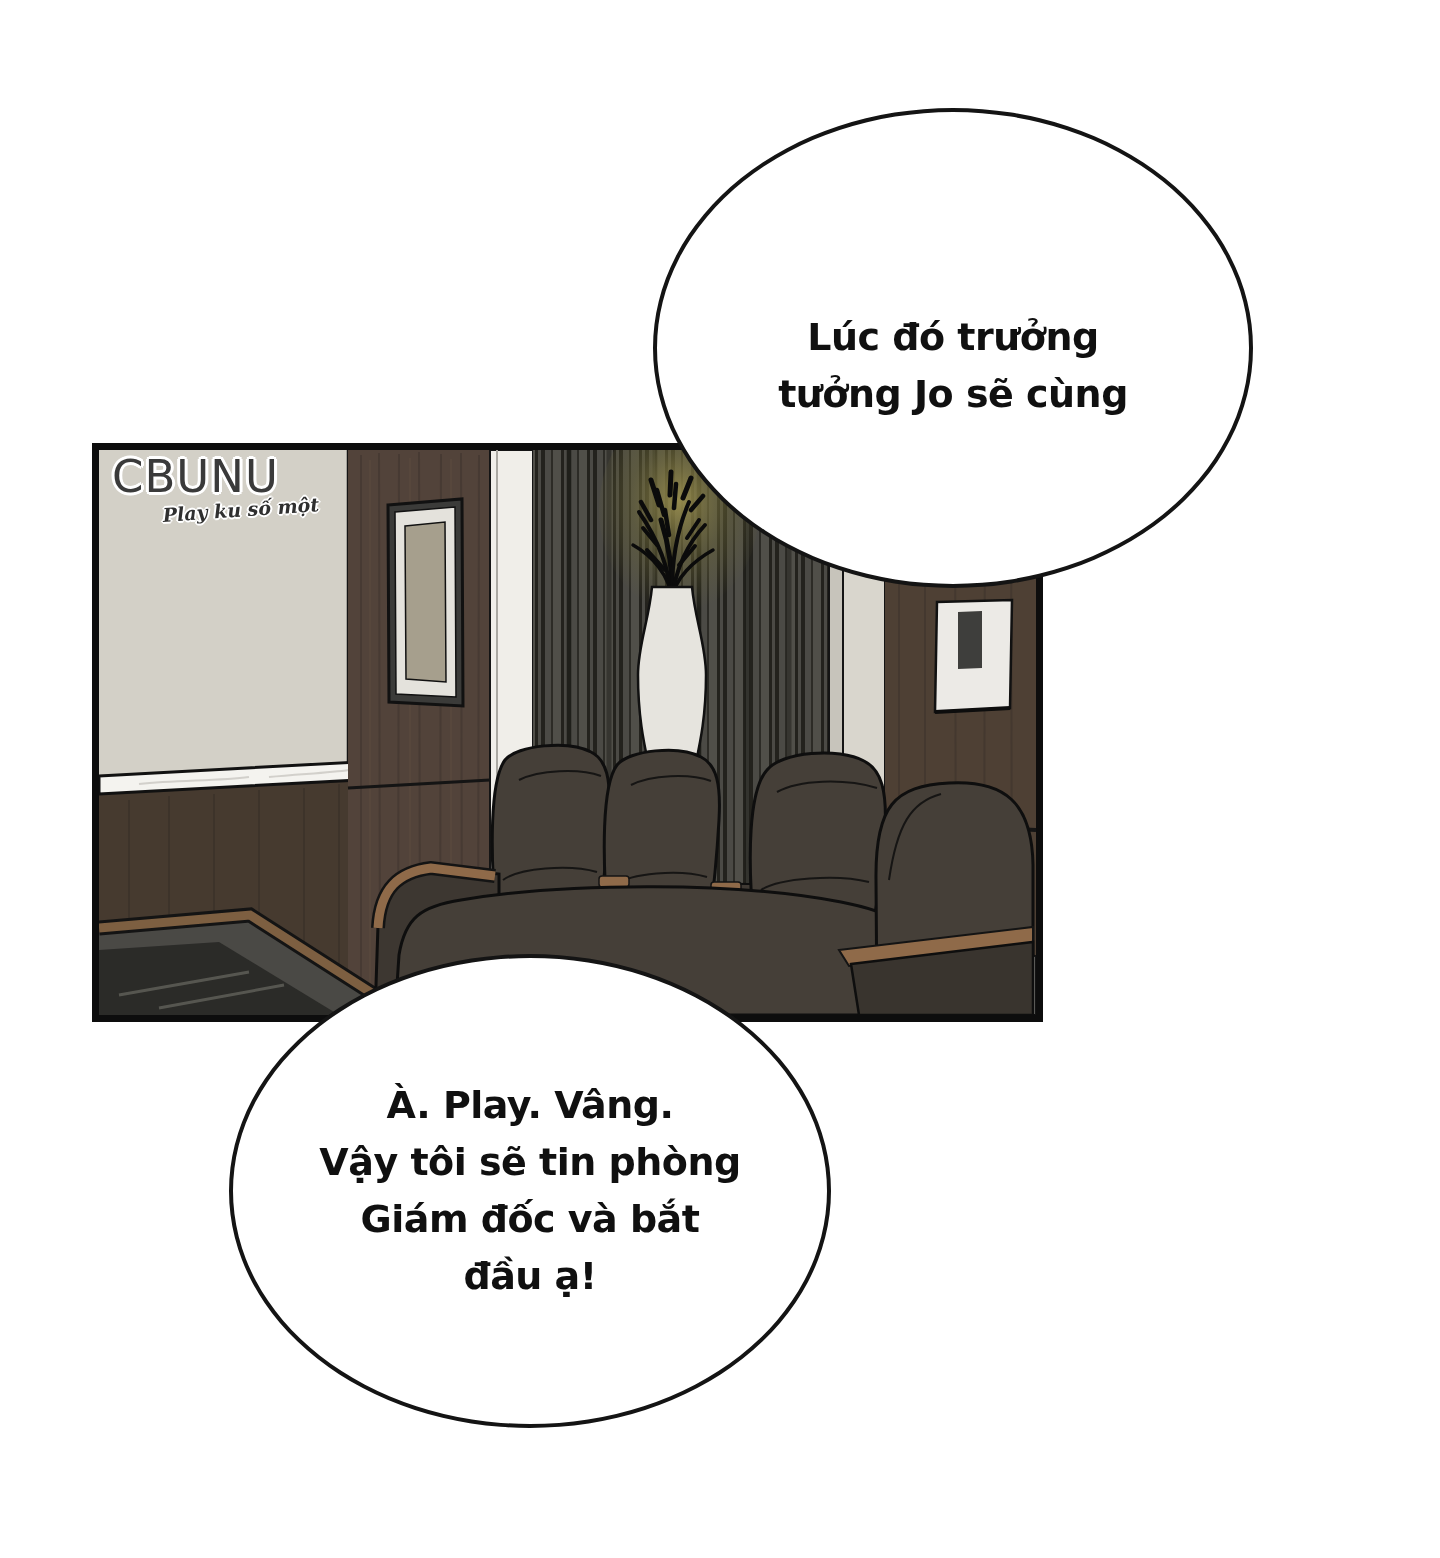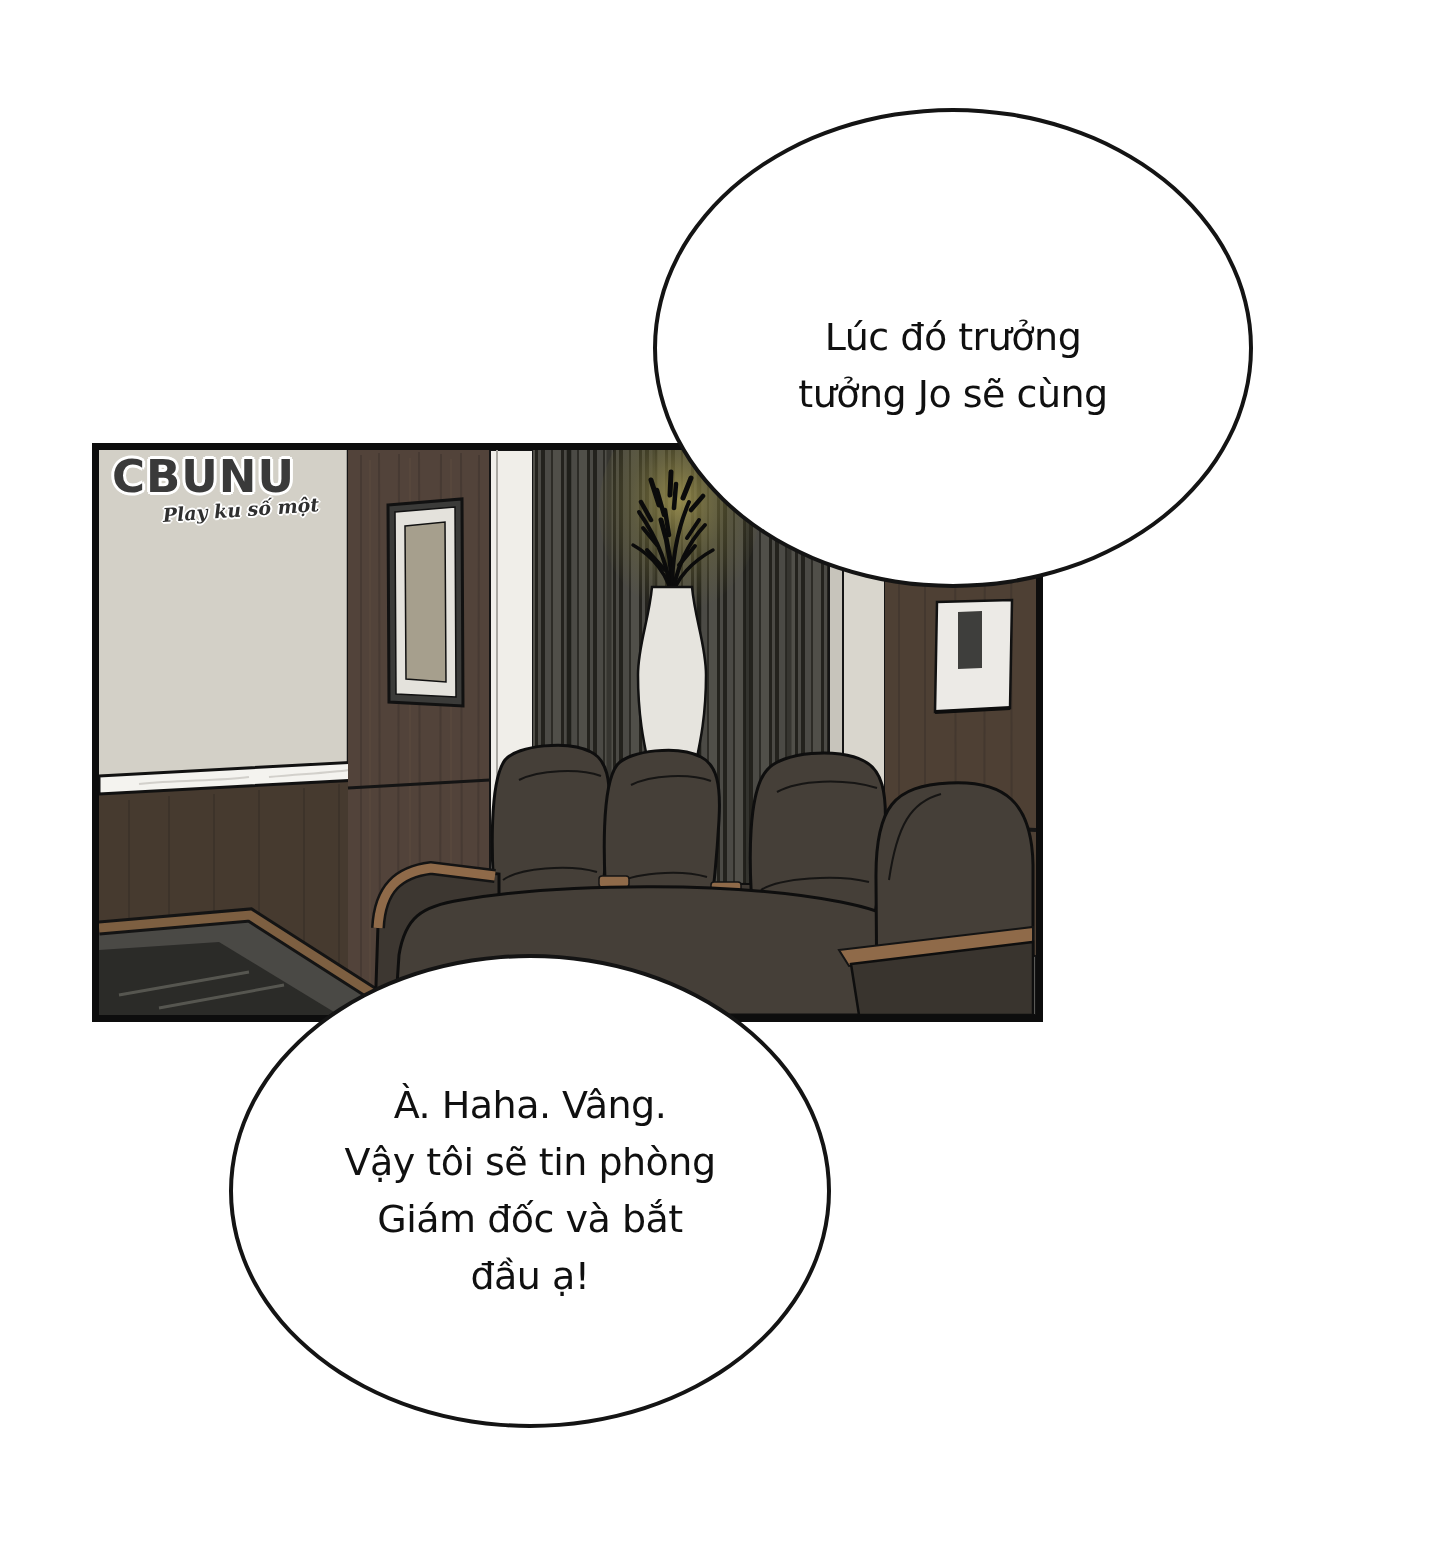--- a/index.html
+++ b/index.html
@@ -2,33 +2,33 @@
 <html><head>
 <meta charset="utf-8">
 <style>
   html,body{margin:0;padding:0;background:#ffffff;}
   .canvas{position:relative;width:1440px;height:1558px;background:#ffffff;overflow:hidden;
           font-family:"DejaVu Sans", sans-serif;}
   .panel{position:absolute;left:92px;top:443px;width:951px;height:579px;
          border:7px solid #0d0d0d;box-sizing:border-box;background:#3f3a33;z-index:1;}
   .panel svg{display:block;}
   .watermark{position:absolute;left:112px;top:450px;width:230px;z-index:2;pointer-events:none;}
-  .wm-brand{font-weight:700;font-size:45px;letter-spacing:1px;color:#3a3a3a;
+  .wm-brand{font-weight:400;font-size:45px;letter-spacing:1px;color:#3a3a3a;
     text-shadow:-3px 0 0 #fff,3px 0 0 #fff,0 -3px 0 #fff,0 3px 0 #fff,
                 -2px -2px 0 #fff,2px -2px 0 #fff,-2px 2px 0 #fff,2px 2px 0 #fff;}
   .wm-tag{margin-top:1px;margin-left:50px;font-family:"DejaVu Serif", serif;font-style:italic;
     font-weight:700;font-size:19px;color:#2f2f2f;transform:rotate(-4deg);transform-origin:left top;
     text-shadow:-2px 0 0 #fff,2px 0 0 #fff,0 -2px 0 #fff,0 2px 0 #fff,
                 -1px -1px 0 #fff,1px -1px 0 #fff,-1px 1px 0 #fff,1px 1px 0 #fff;}
   .bubble{position:absolute;background:#ffffff;border:4px solid #141414;border-radius:50%;
           box-sizing:border-box;display:flex;flex-direction:column;align-items:center;
           justify-content:center;text-align:center;z-index:3;}
   .bubble-top{left:653px;top:108px;width:600px;height:480px;}
   .bubble-bottom{left:229px;top:954px;width:602px;height:474px;}
-  .bubble .line{font-weight:400;font-size:38px;line-height:57px;letter-spacing:-0.5px;color:#101010;}
+  .bubble .line{font-weight:700;font-size:38px;line-height:57px;letter-spacing:-0.5px;color:#101010;}
   .bubble-top .text-block{transform:translateY(18px);}
 </style>
 </head>
 <body>
 
 <div class="canvas">
 
   <div class="panel">
     <svg width="937" height="565" viewBox="0 0 937 565">
       <defs>
@@ -178,20 +178,20 @@
 
   <div class="bubble bubble-top">
     <div class="text-block">
       <div class="line">Lúc đó trưởng</div>
       <div class="line">tưởng Jo sẽ cùng</div>
     </div>
   </div>
 
   <div class="bubble bubble-bottom">
     <div class="text-block">
-      <div class="line">À. Haha. Vâng.</div>
+      <div class="line">À. Play. Vâng.</div>
       <div class="line">Vậy tôi sẽ tin phòng</div>
       <div class="line">Giám đốc và bắt</div>
       <div class="line">đầu ạ!</div>
     </div>
   </div>
 
 </div>
 
 </body></html>

